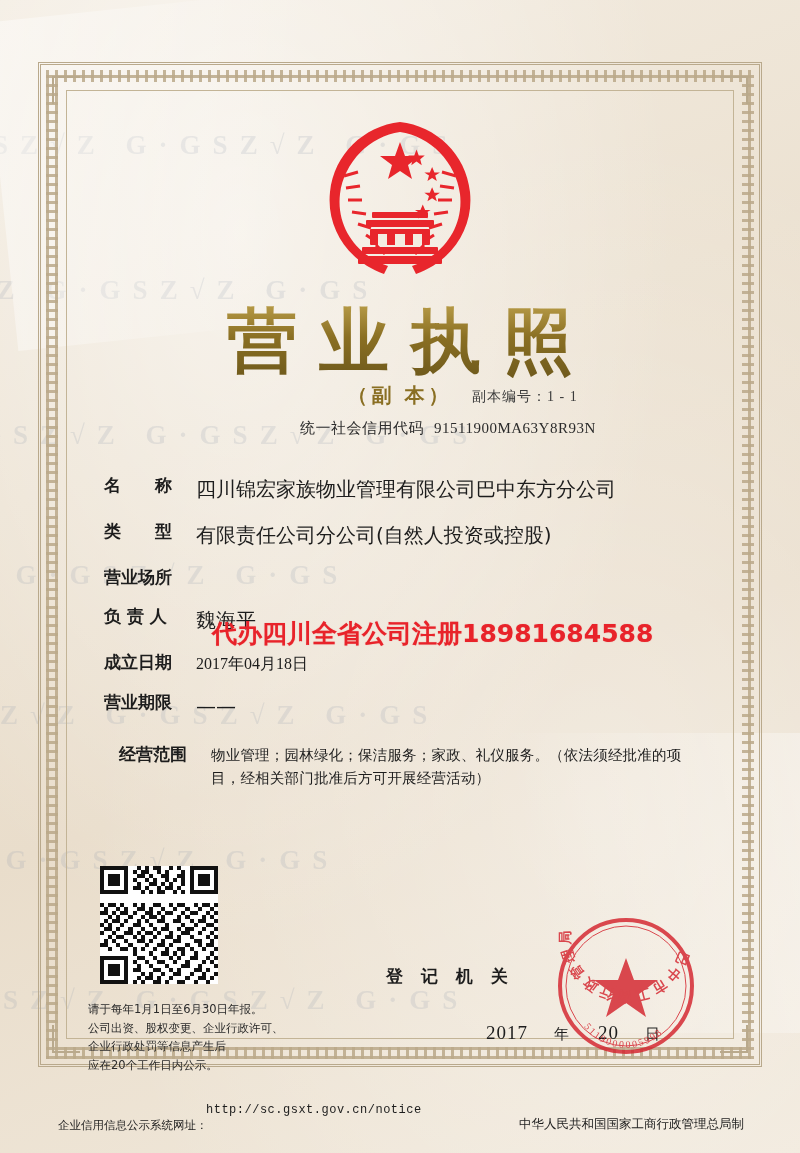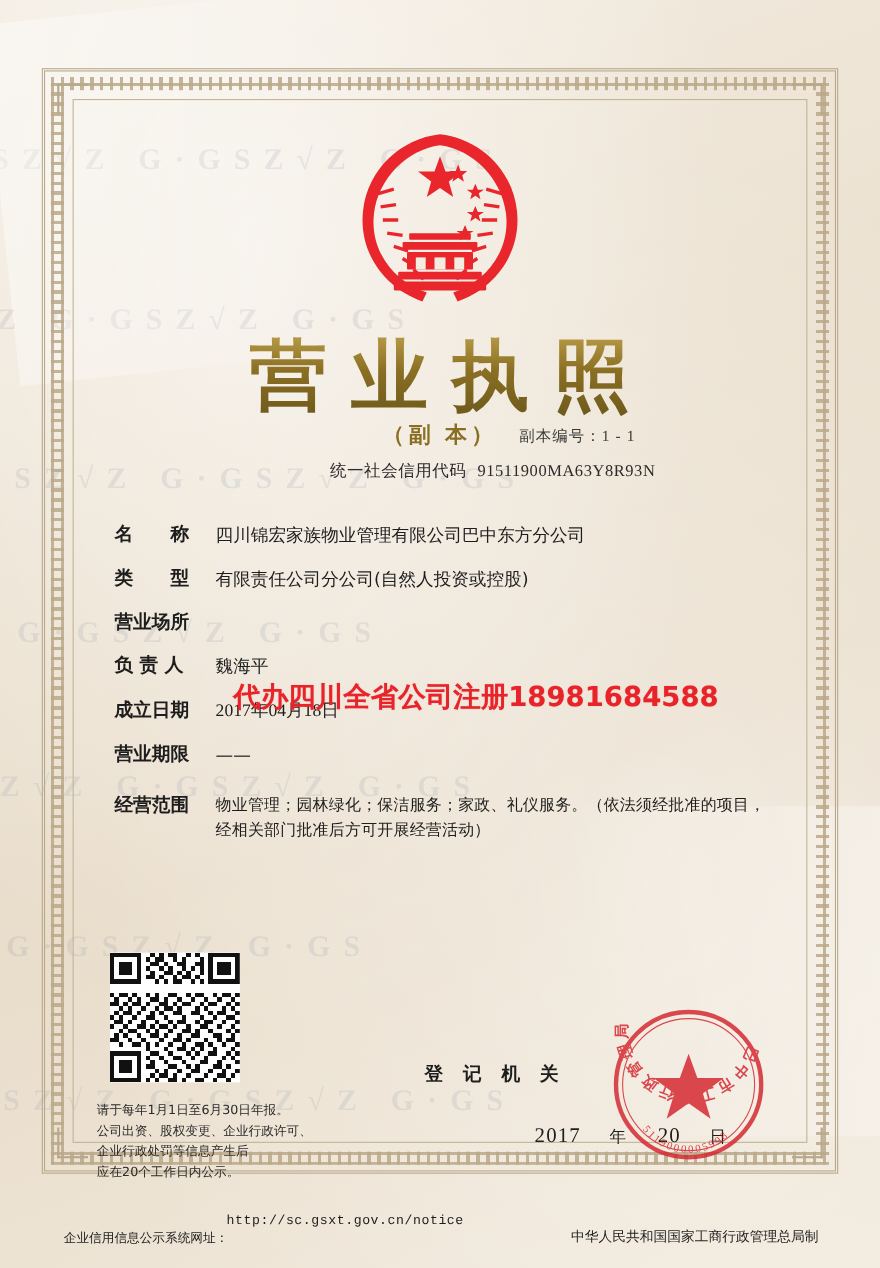--- a/index.html
+++ b/index.html
@@ -171,21 +171,21 @@
     flex: 0 0 92px;
     font-family: "DejaVu Sans", sans-serif;
     font-size: 17px;
     font-weight: bold;
     color: #1d1d1d;
     letter-spacing: 0px;
   }
   .field-value {
     flex: 1;
     font-family: "DejaVu Sans", sans-serif;
-    font-size: 16px;
+    font-size: 20px;
     color: #1d1d1d;
     line-height: 1.45;
     padding-top: 1px;
   }
   .field-value.num {
     font-family: "Liberation Serif", serif;
     font-size: 16px;
   }
   .field-row.scope .field-value {
     font-size: 14.5px;
@@ -392,21 +392,21 @@
       <div class="field-value">魏海平</div>
     </div>
     <div class="field-row">
       <div class="field-label">成立日期</div>
       <div class="field-value num">2017年04月18日</div>
     </div>
     <div class="field-row">
       <div class="field-label">营业期限</div>
       <div class="field-value">——</div>
     </div>
-    <div class="field-row scope" style="margin-top:22px;">
+    <div class="field-row scope" style="margin-top:22px;margin-left:15px;">
       <div class="field-label">经营范围</div>
       <div class="field-value">物业管理；园林绿化；保洁服务；家政、礼仪服务。（依法须经批准的项目，经相关部门批准后方可开展经营活动）</div>
     </div>
   </div>
 
   <div class="ad-overlay">代办四川全省公司注册18981684588</div>
 
   <div class="qr">
     <svg width="118" height="118" viewBox="0 0 29 29" shape-rendering="crispEdges" xmlns="http://www.w3.org/2000/svg">
       <rect width="29" height="29" fill="#ffffff"></rect>

